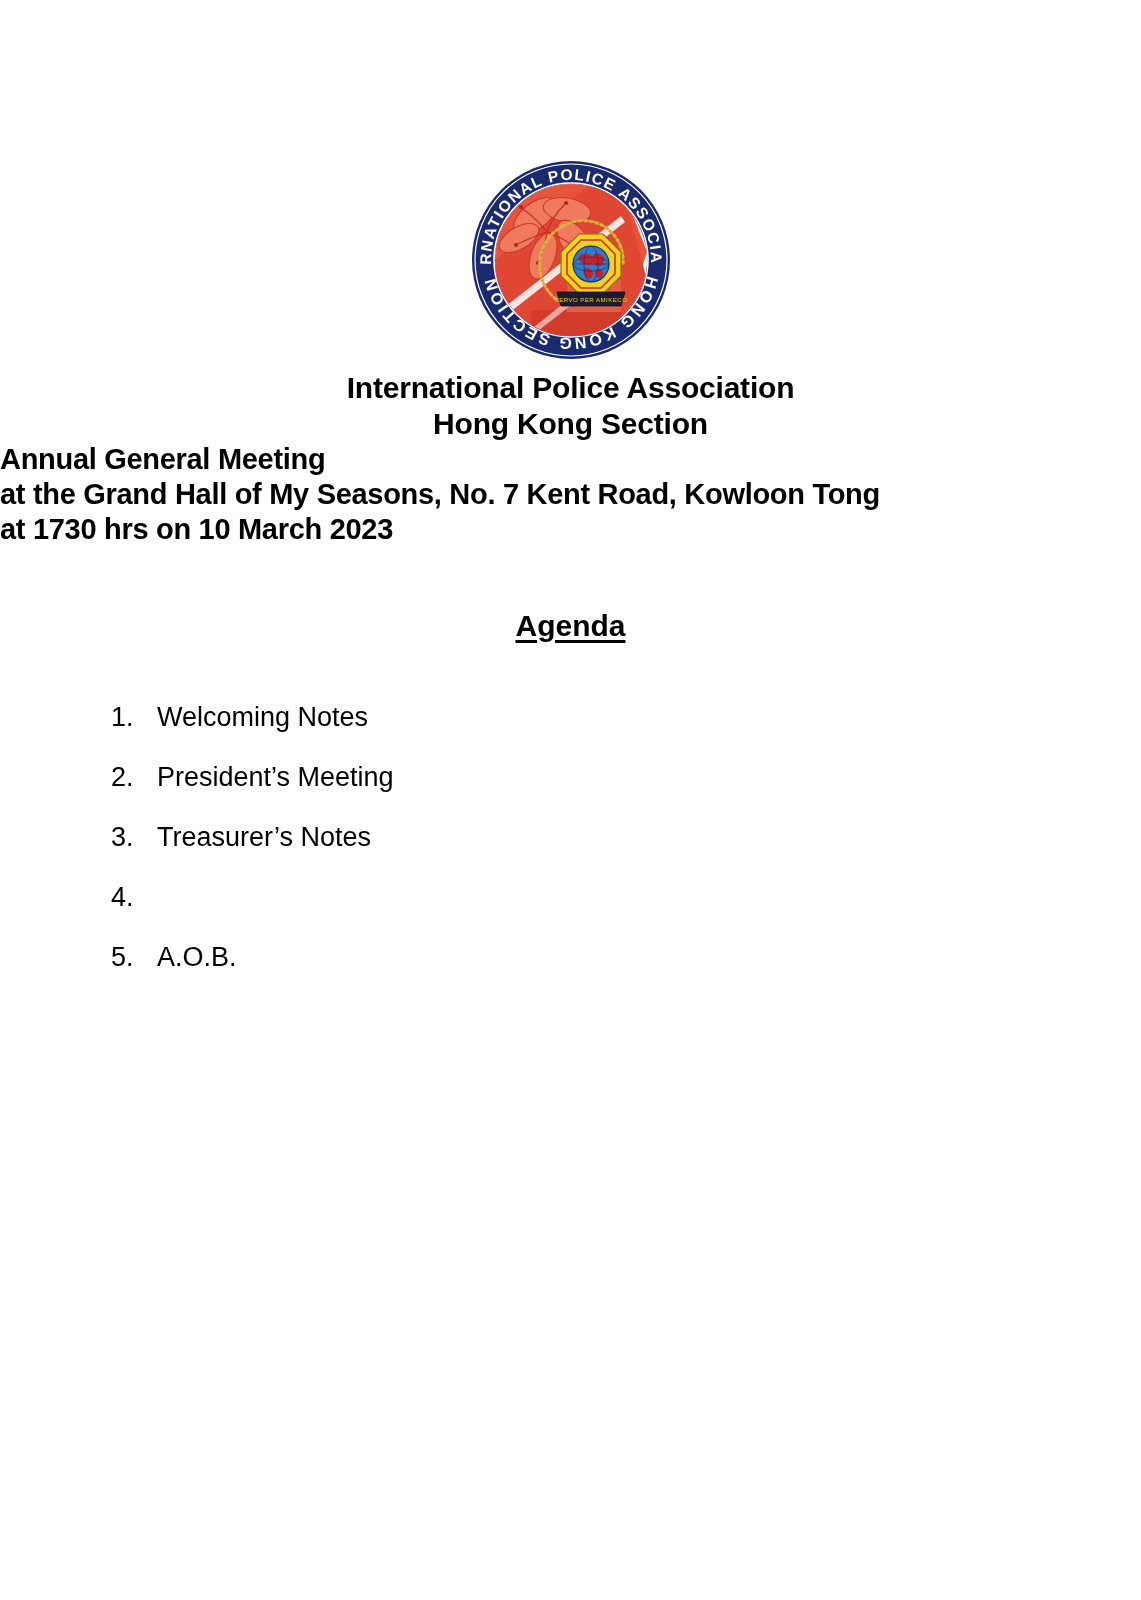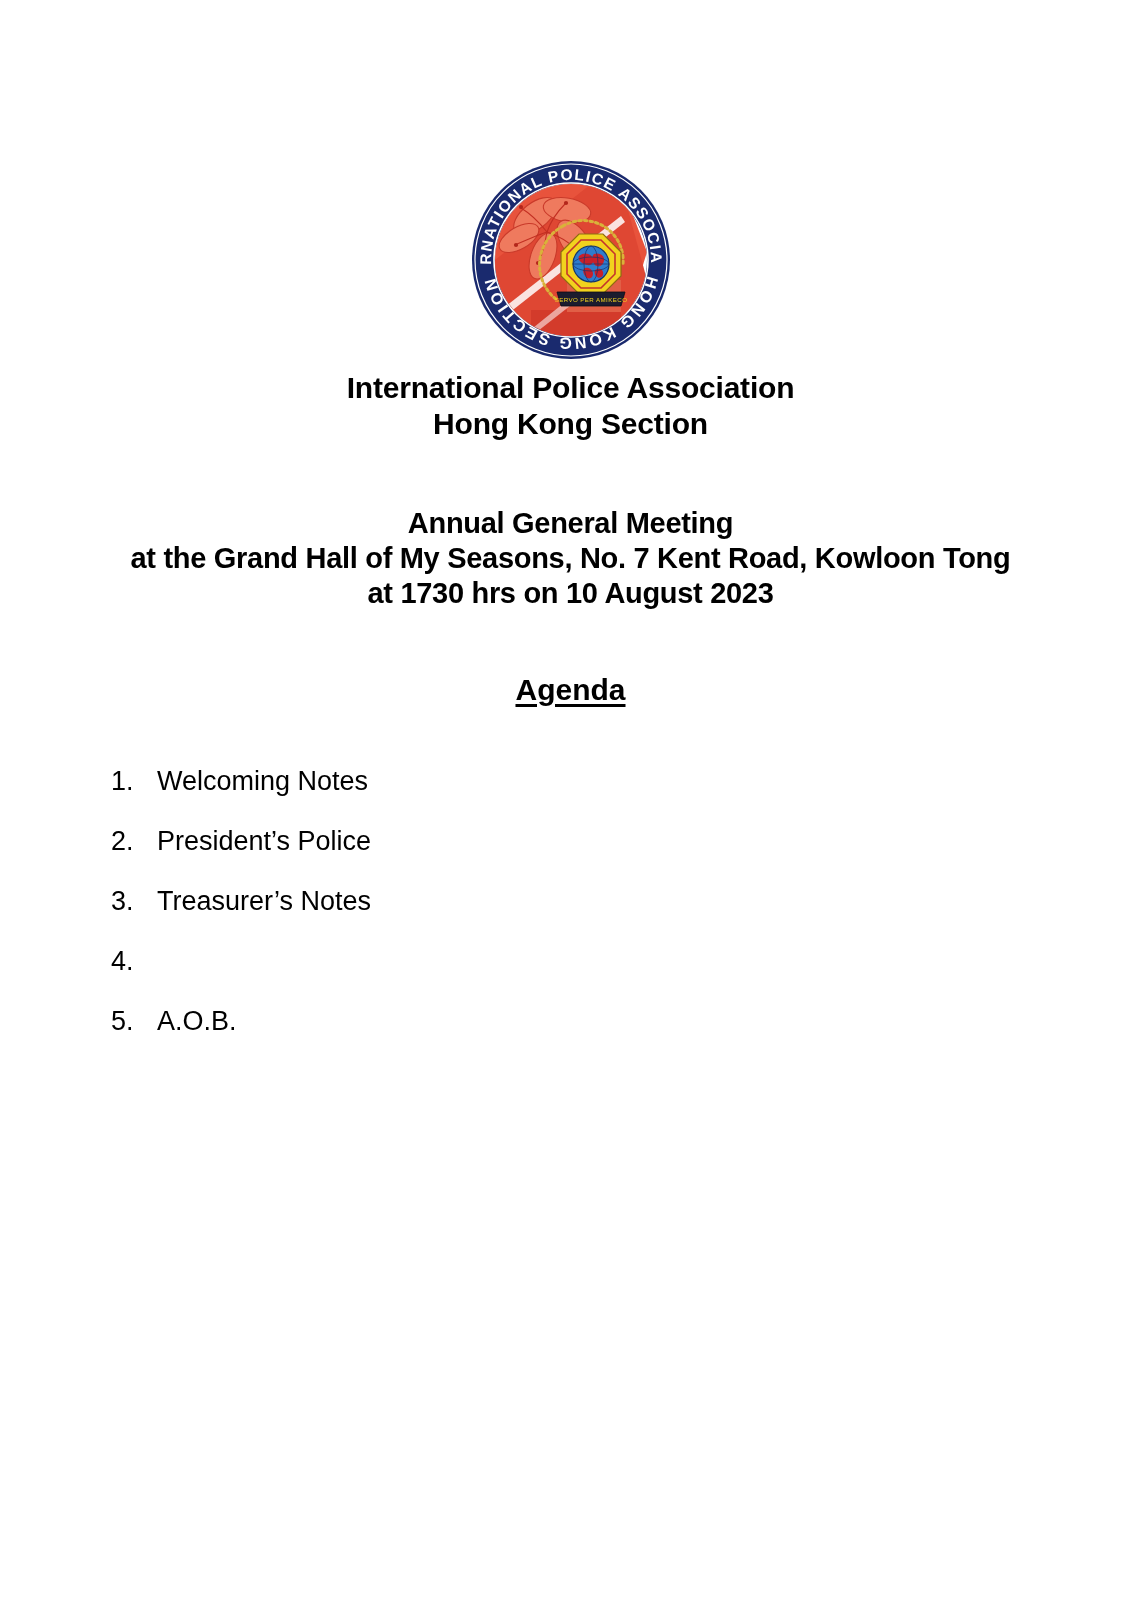--- a/index.html
+++ b/index.html
@@ -41,26 +41,25 @@
     text-align: center;
     font-weight: bold;
     font-size: 30px;
     line-height: 36px;
     letter-spacing: -0.2px;
     margin-top: 10px;
   }
   .org-title .line { display: block; }
 
   .meeting-block {
-    text-align: center;
+    text-align: left;
     font-weight: bold;
     font-size: 29px;
     line-height: 35px;
     letter-spacing: -0.3px;
-    margin-top: 64px;
   }
   .meeting-block .line { display: block; white-space: nowrap; }
 
   .agenda-heading-wrap {
     text-align: center;
     margin-top: 62px;
   }
   .agenda-heading {
     display: inline-block;
     font-weight: bold;
@@ -188,35 +187,35 @@
   </div>
 
   <div class="org-title">
     <span class="line">International Police Association</span>
     <span class="line">Hong Kong Section</span>
   </div>
 
   <div class="meeting-block">
     <span class="line">Annual General Meeting</span>
     <span class="line">at the Grand Hall of My Seasons, No. 7 Kent Road, Kowloon Tong</span>
-    <span class="line">at 1730 hrs on 10 August 2023</span>
+    <span class="line">at 1730 hrs on 10 March 2023</span>
   </div>
 
   <div class="agenda-heading-wrap">
     <span class="agenda-heading">Agenda</span>
   </div>
 
   <ol class="agenda-list">
     <li class="agenda-item">
       <span class="agenda-num">1.</span>
       <span class="agenda-text">Welcoming Notes</span>
     </li>
     <li class="agenda-item">
       <span class="agenda-num">2.</span>
-      <span class="agenda-text">President’s Police</span>
+      <span class="agenda-text">President’s Meeting</span>
     </li>
     <li class="agenda-item">
       <span class="agenda-num">3.</span>
       <span class="agenda-text">Treasurer’s Notes</span>
     </li>
     <li class="agenda-item">
       <span class="agenda-num">4.</span>
     </li>
     <li class="agenda-item">
       <span class="agenda-num">5.</span>

